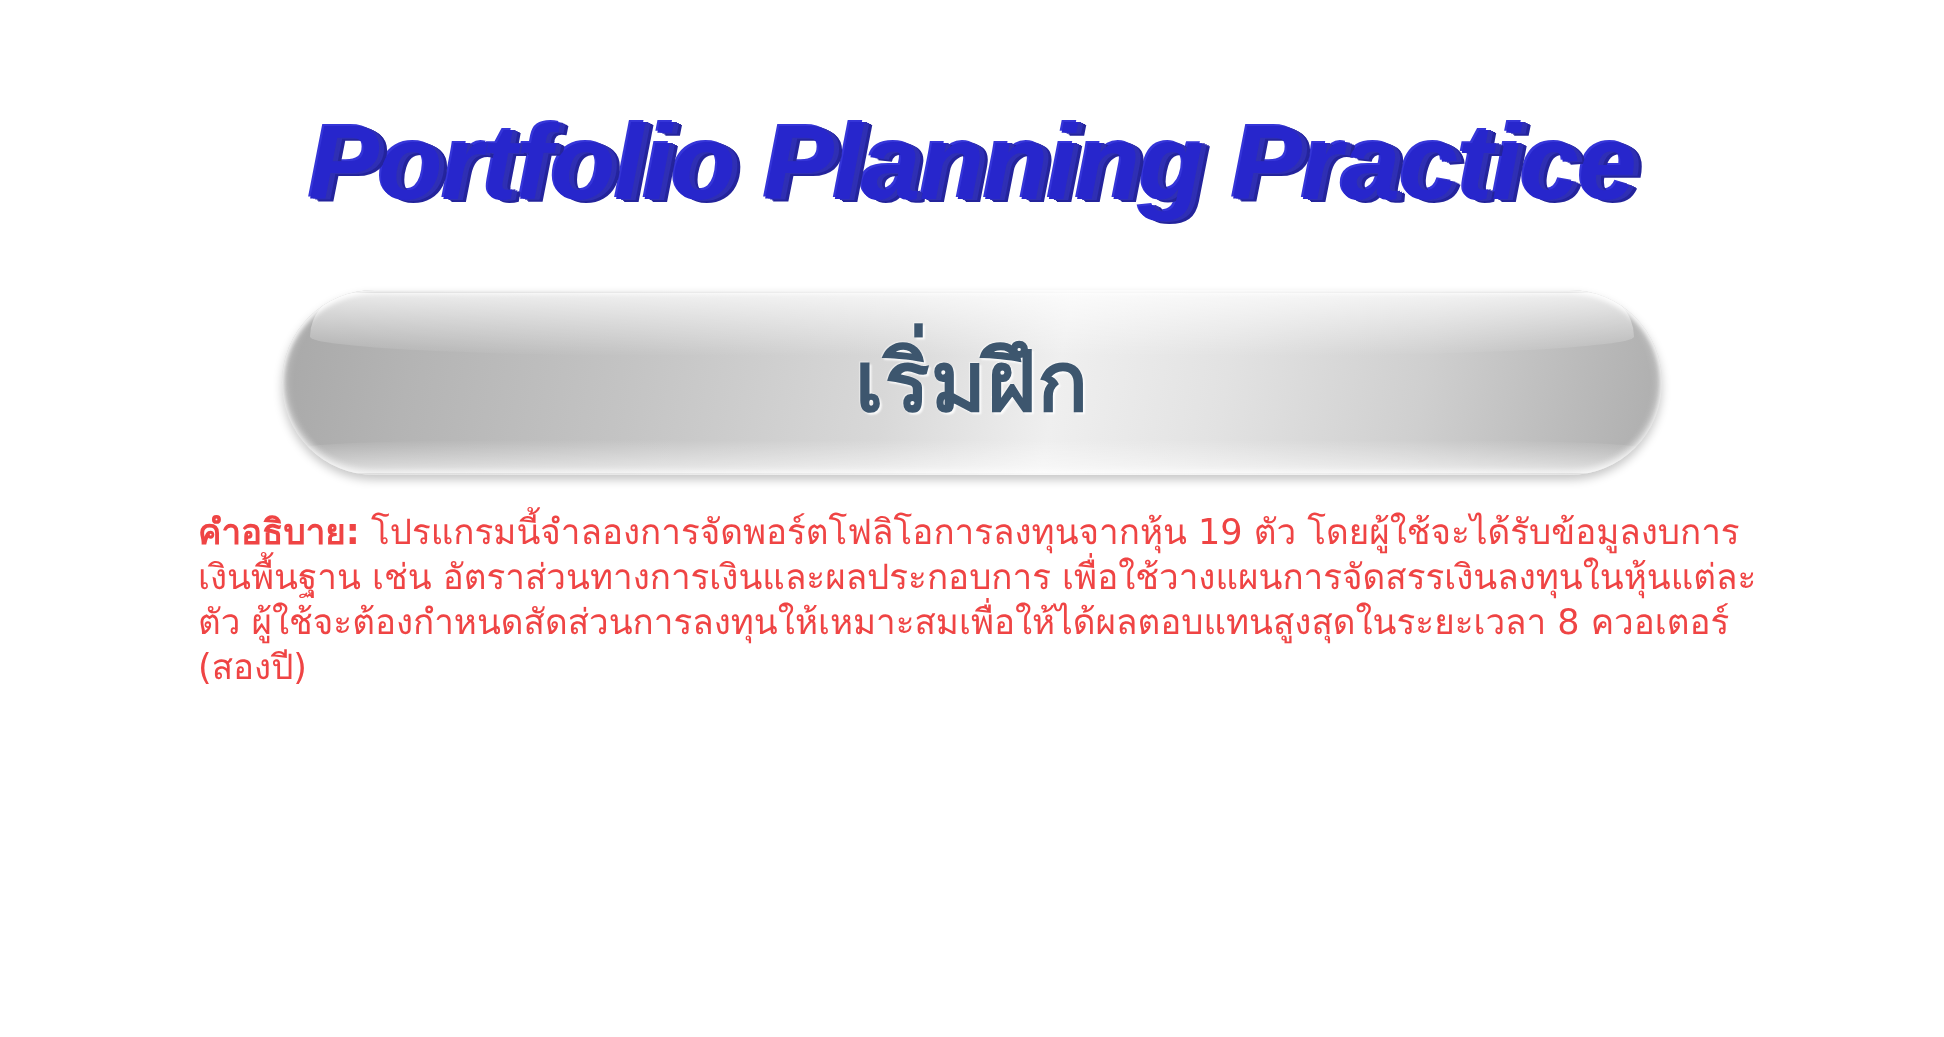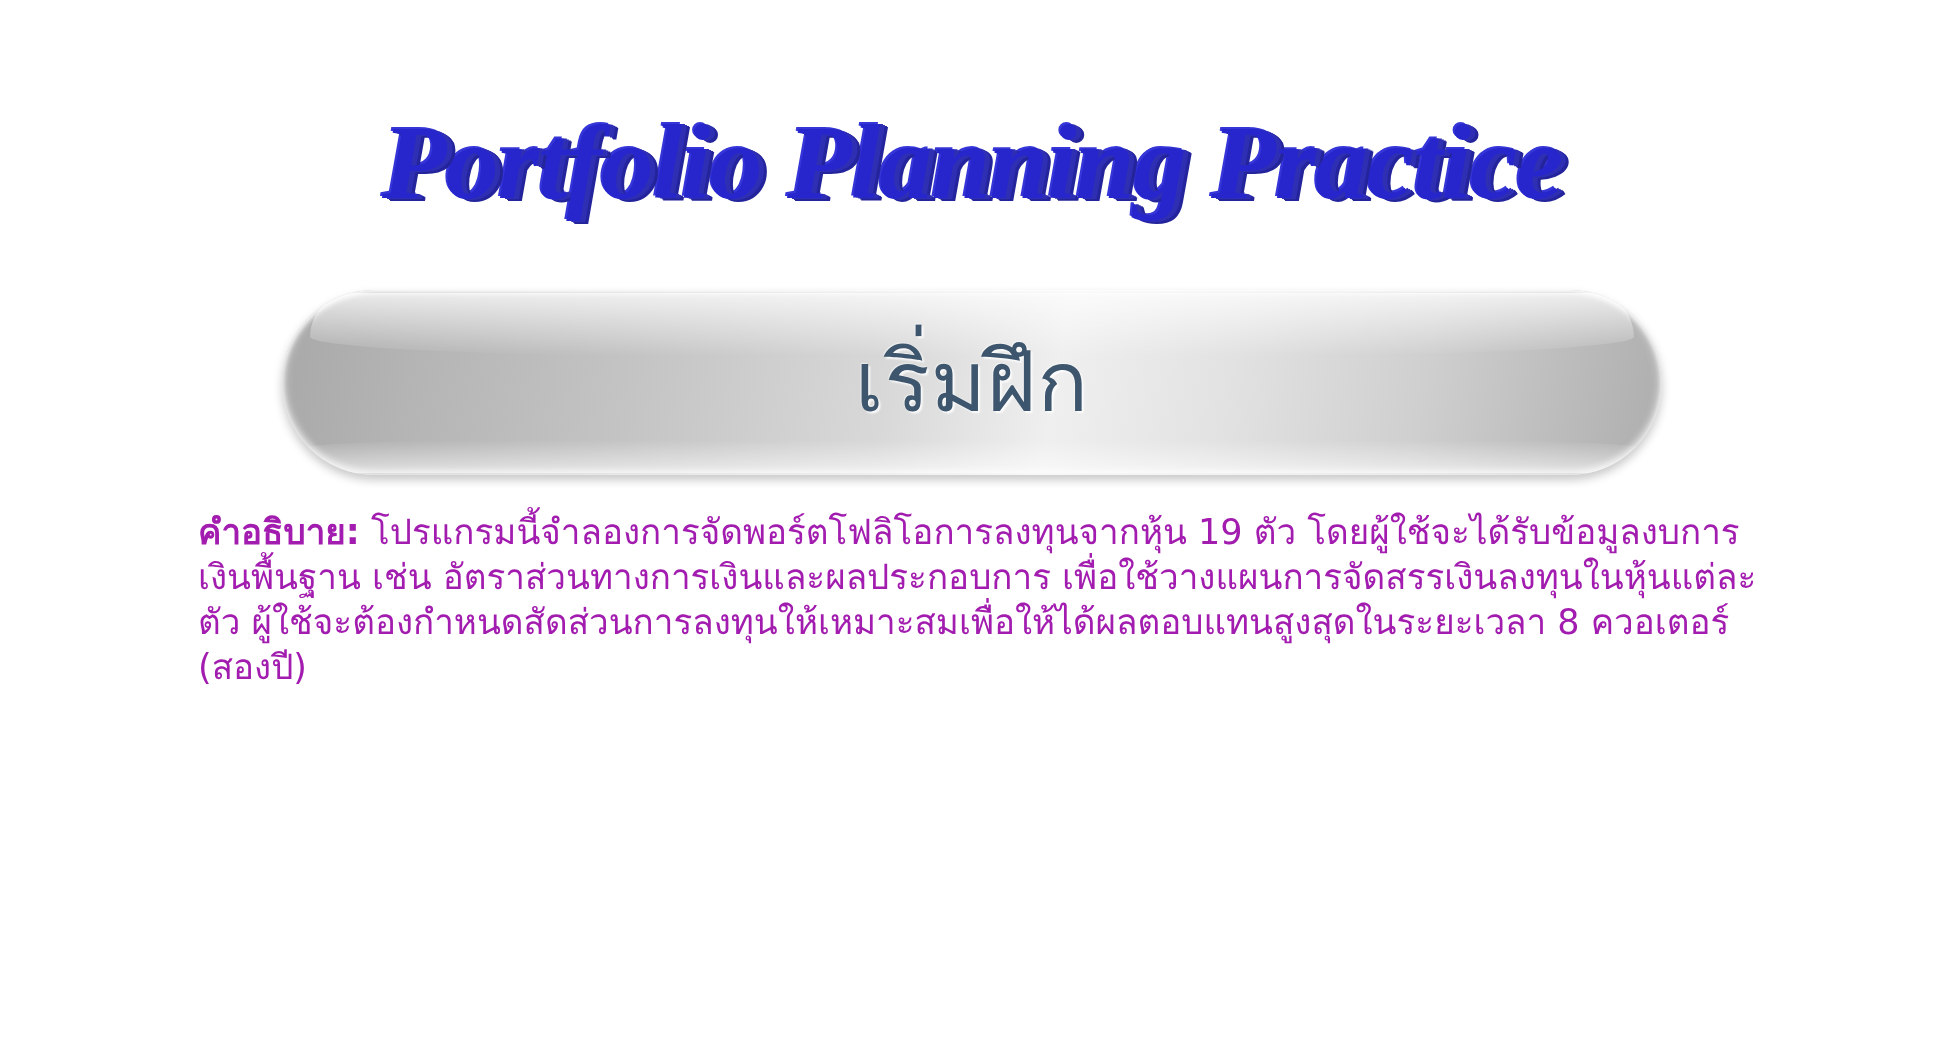--- a/index.html
+++ b/index.html
@@ -27,21 +27,21 @@
   .title-wrap {
     position: absolute;
     top: 36px;
     left: 0;
     width: 100%;
     text-align: center;
     height: 120px;
   }
   .app-title {
     display: inline-block;
-    font-family: Liberation Serif, serif;
+    font-family: Liberation Sans, sans-serif;
     font-size: 106px;
     font-weight: bold;
     font-style: italic;
     letter-spacing: -1px;
     line-height: 1.05;
     color: #2726cc;
     -webkit-text-stroke: 3px #ffffff;
     paint-order: stroke fill;
     text-shadow:
        3px 0px 0 #2f2fb4,
@@ -130,39 +130,39 @@
     height: 18%;
     border-radius: 60% 60% 90px 90px / 30px 30px 90px 90px;
     background: linear-gradient(to top, rgba(255,255,255,0.60), rgba(255,255,255,0.0));
     pointer-events: none;
   }
   .start-button-label {
     position: relative;
     z-index: 2;
     font-family: "DejaVu Sans", "Liberation Sans", sans-serif;
     font-size: 84px;
-    font-weight: normal;
+    font-weight: bold;
     color: #3d566e;
     letter-spacing: 1px;
     text-shadow: 2px 2px 2px rgba(255,255,255,0.85), -1px -1px 1px rgba(255,255,255,0.5);
     line-height: 1.1;
   }
 
   
   .body-copy {
     position: absolute;
     top: 510px;
     left: 198px;
     width: 1560px;
   }
   .para {
     font-family: "DejaVu Sans", "Liberation Sans", sans-serif;
     font-size: 35px;
     line-height: 45px;
-    color: #a21caf;
+    color: #ef4444;
     margin: 0;
     text-align: left;
     letter-spacing: 0px;
     word-break: break-word;
   }
   .para + .para {
     margin-top: 56px;
   }
   .para b {
     font-weight: bold;

